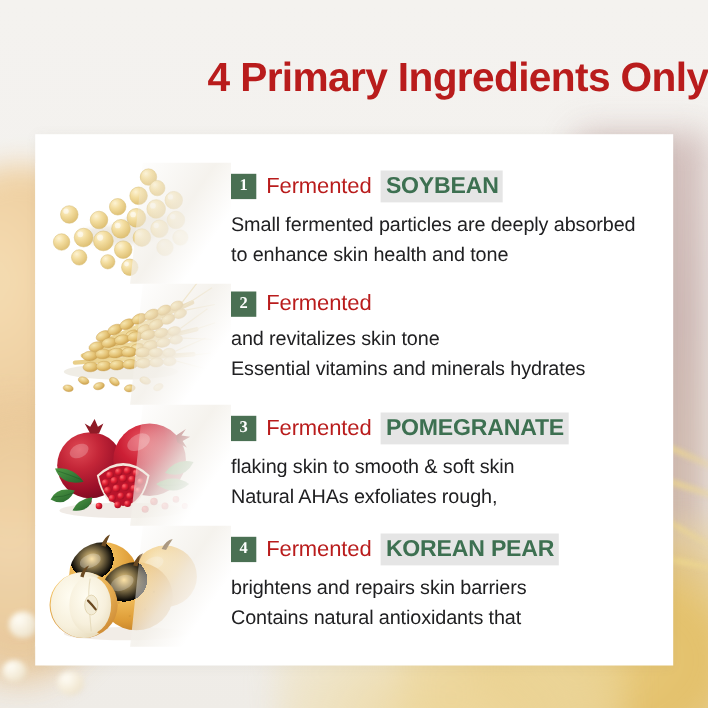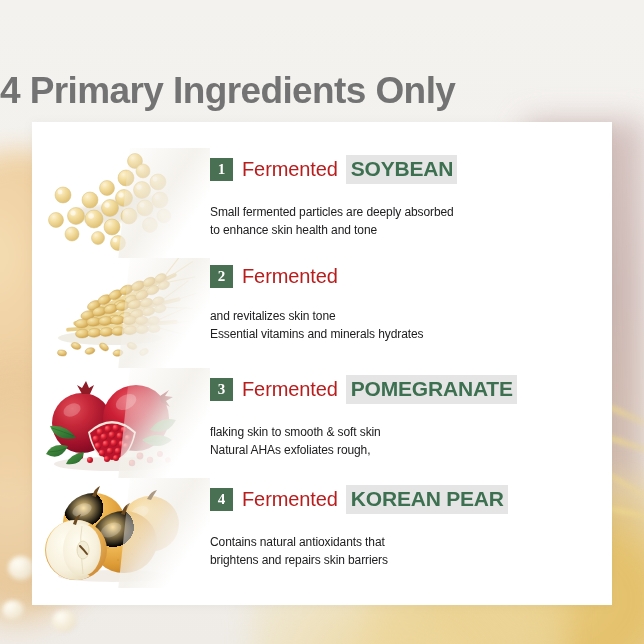--- a/index.html
+++ b/index.html
@@ -77,26 +77,25 @@
     left: 250px; bottom: -60px;
     width: 320px; height: 150px;
     background: radial-gradient(ellipse at 50% 70%, #edd597 0%, rgba(238,221,173,.6) 55%, rgba(242,238,228,0) 100%);
     filter: blur(13px);
   }
 
   
   .title {
     position: absolute;
     top: 50px; left: 0; width: 100%;
-    text-align: left;
+    text-align: right;
     font-size: 37px;
     font-weight: 700;
     letter-spacing: -0.6px;
-    color: #737373;
-    margin-top: 20px;
+    color: #b91c1c;
   }
 
   
   .card {
     position: absolute;
     left: 32px; top: 122px;
     width: 580px; height: 483px;
     background: #ffffff;
     box-shadow: 0 1px 10px rgba(120,110,95,.07);
   }
@@ -165,22 +164,22 @@
     font-size: 21px;
     font-weight: 700;
     color: #3d7051;
     letter-spacing: -0.2px;
     background: #e5e5e5;
     padding: 2px 4px 3px 5px;
     margin-left: 8px;
   }
 
   .desc {
-    margin-top: 19px;
-    font-size: 12px;
+    margin-top: 7px;
+    font-size: 18px;
     line-height: 1.52;
     color: #202022;
     letter-spacing: -0.1px;
   }
   .desc div { white-space: nowrap; }
 </style>
 </head>
 <body>
 
 <div id="bg">
@@ -561,20 +560,20 @@
         </svg>
         <div class="thumb-fade"></div>
       </div>
       <div class="content">
         <div class="head">
           <span class="badge">4</span>
           <span class="fermented">Fermented</span>
           <span class="ing-name">KOREAN PEAR</span>
         </div>
         <div class="desc">
+          <div>brightens and repairs skin barriers</div>
           <div>Contains natural antioxidants that</div>
-          <div>brightens and repairs skin barriers</div>
         </div>
       </div>
     </div>
 
   </div>
 </div>
 
 </body></html>

